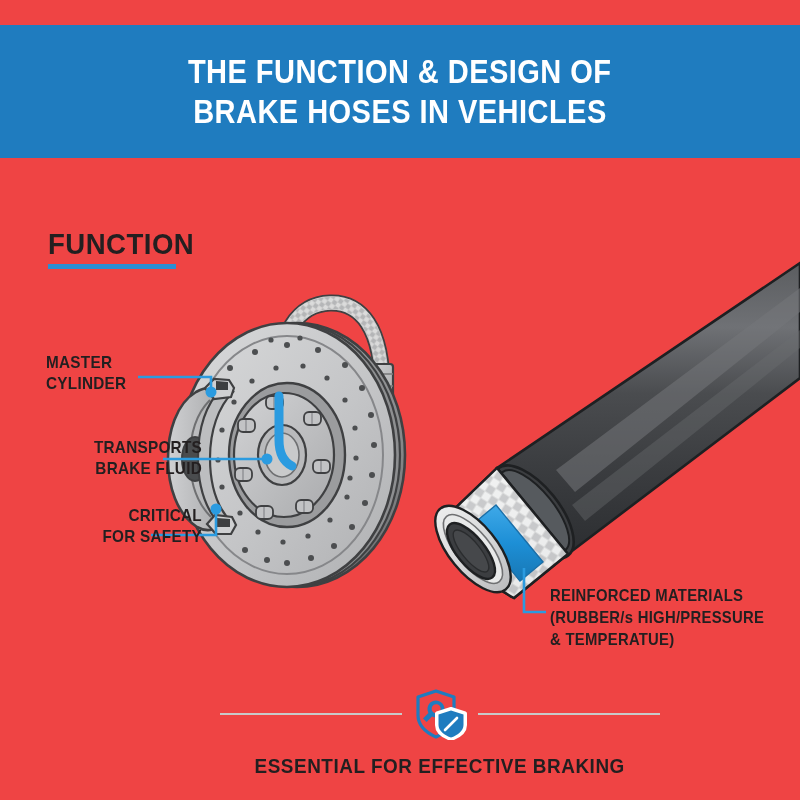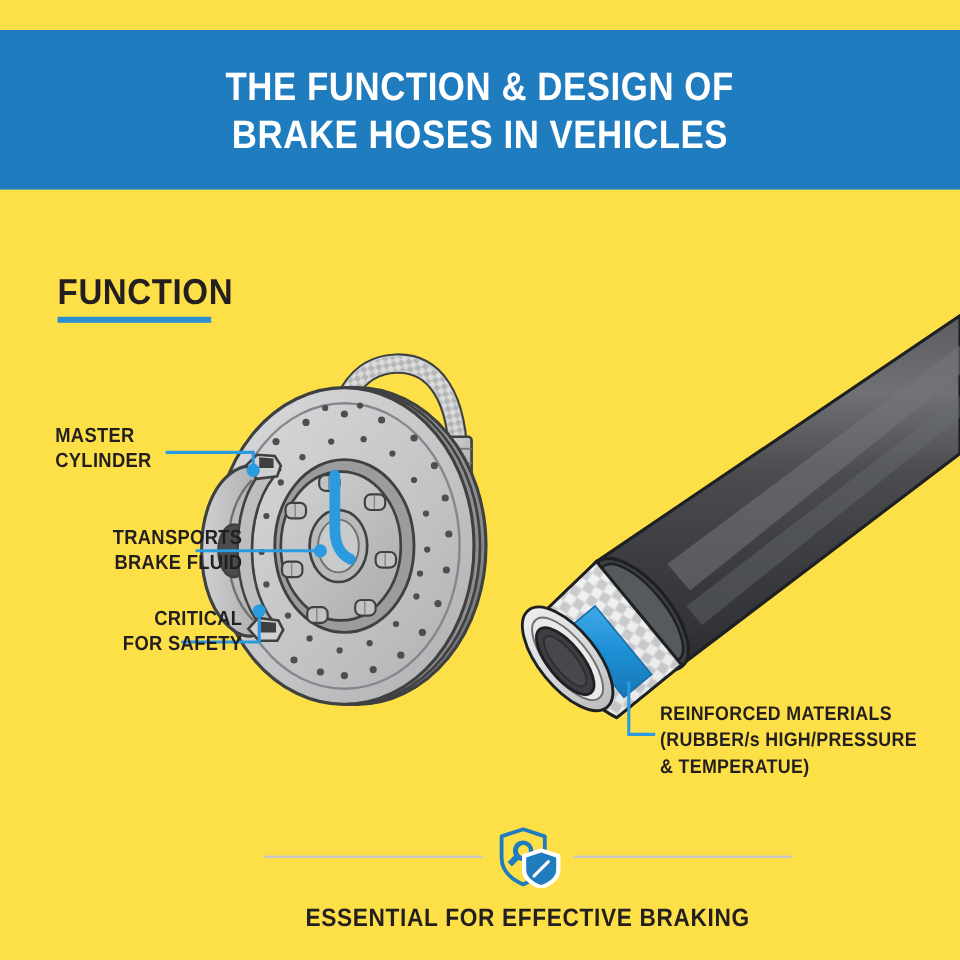--- a/index.html
+++ b/index.html
@@ -13,21 +13,21 @@
     background: #ffffff;
     font-family: "Liberation Sans", sans-serif;
     overflow: hidden;
     position: relative;
   }
 
   #infographic {
     position: relative;
     width: 800px;
     height: 800px;
-    background: #fde047;
+    background: #ef4444;
   }
 
   
   .header-banner {
     position: absolute;
     left: 0;
     top: 25px;
     width: 800px;
     height: 133px;
     background: #1f7cbf;

